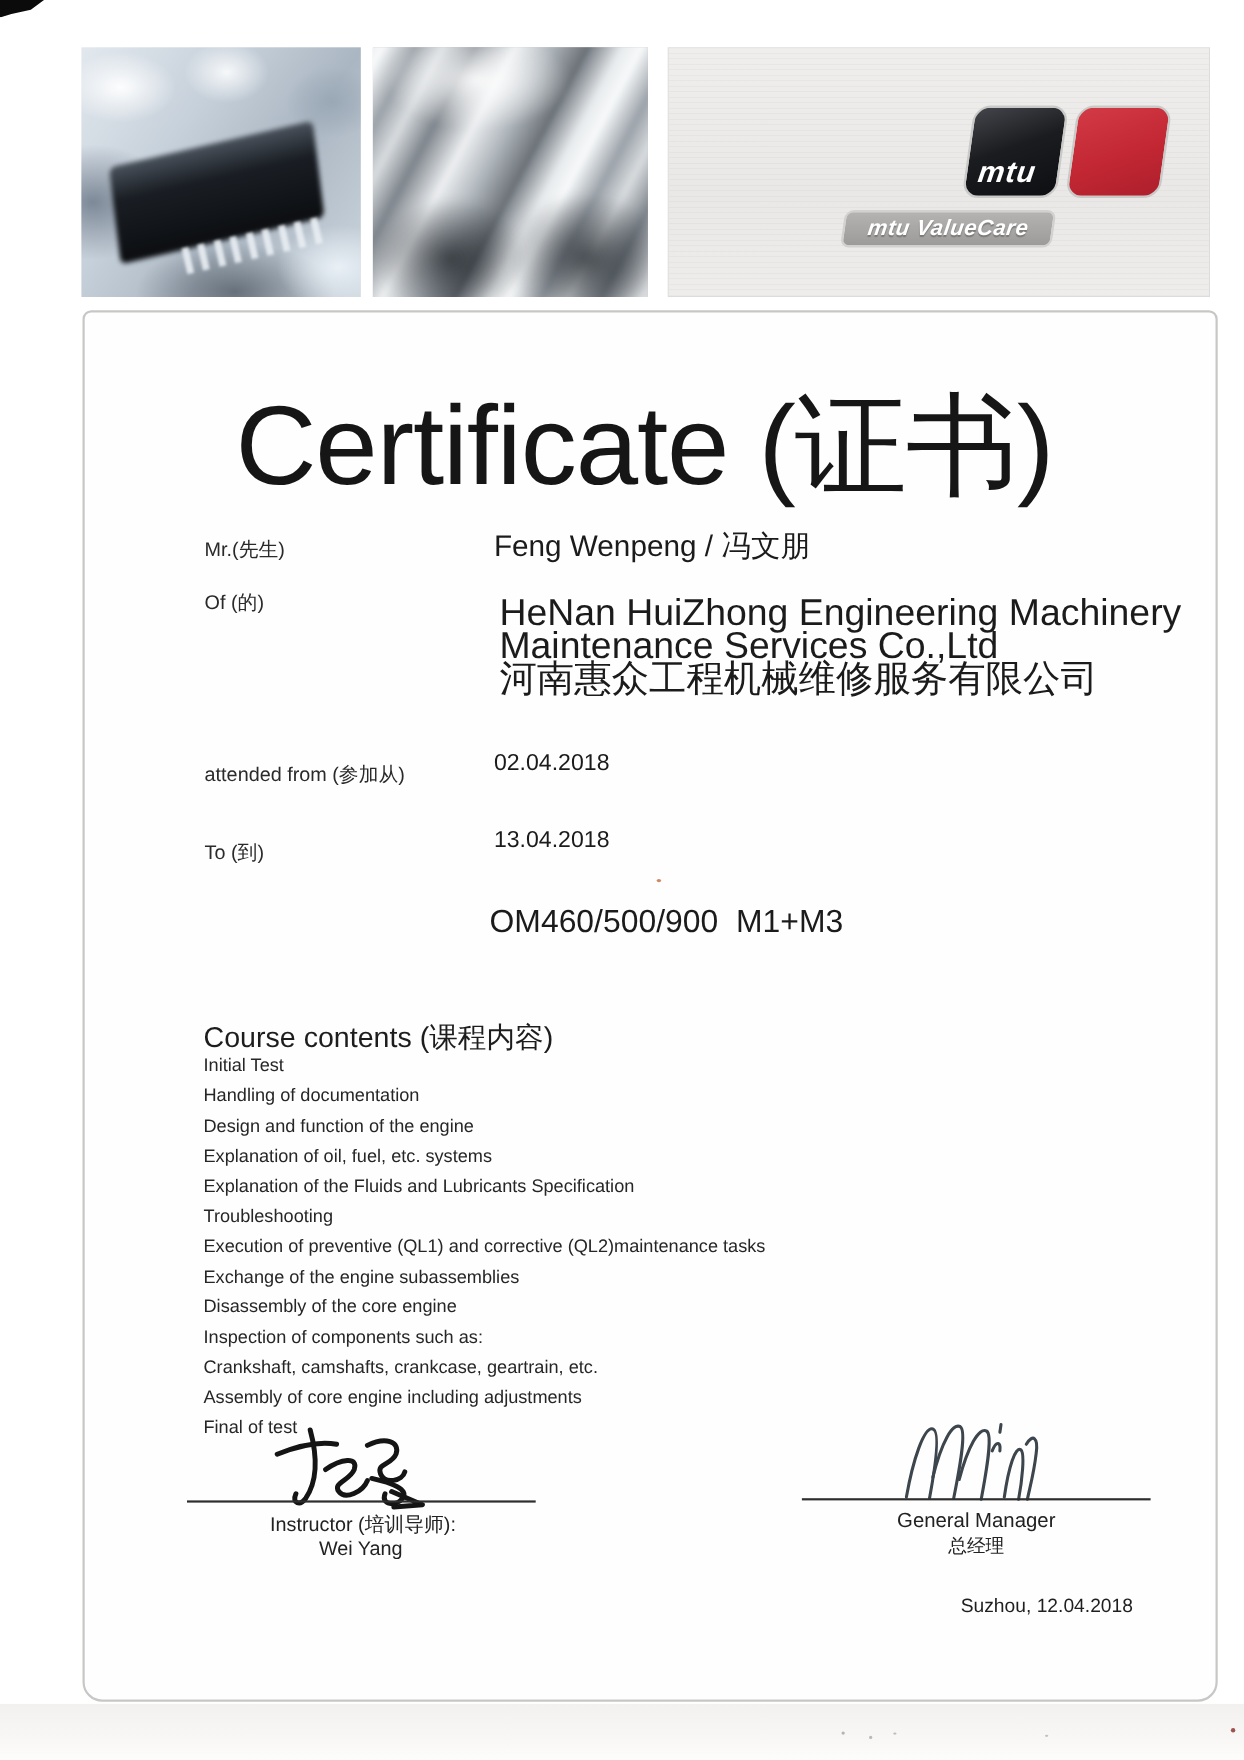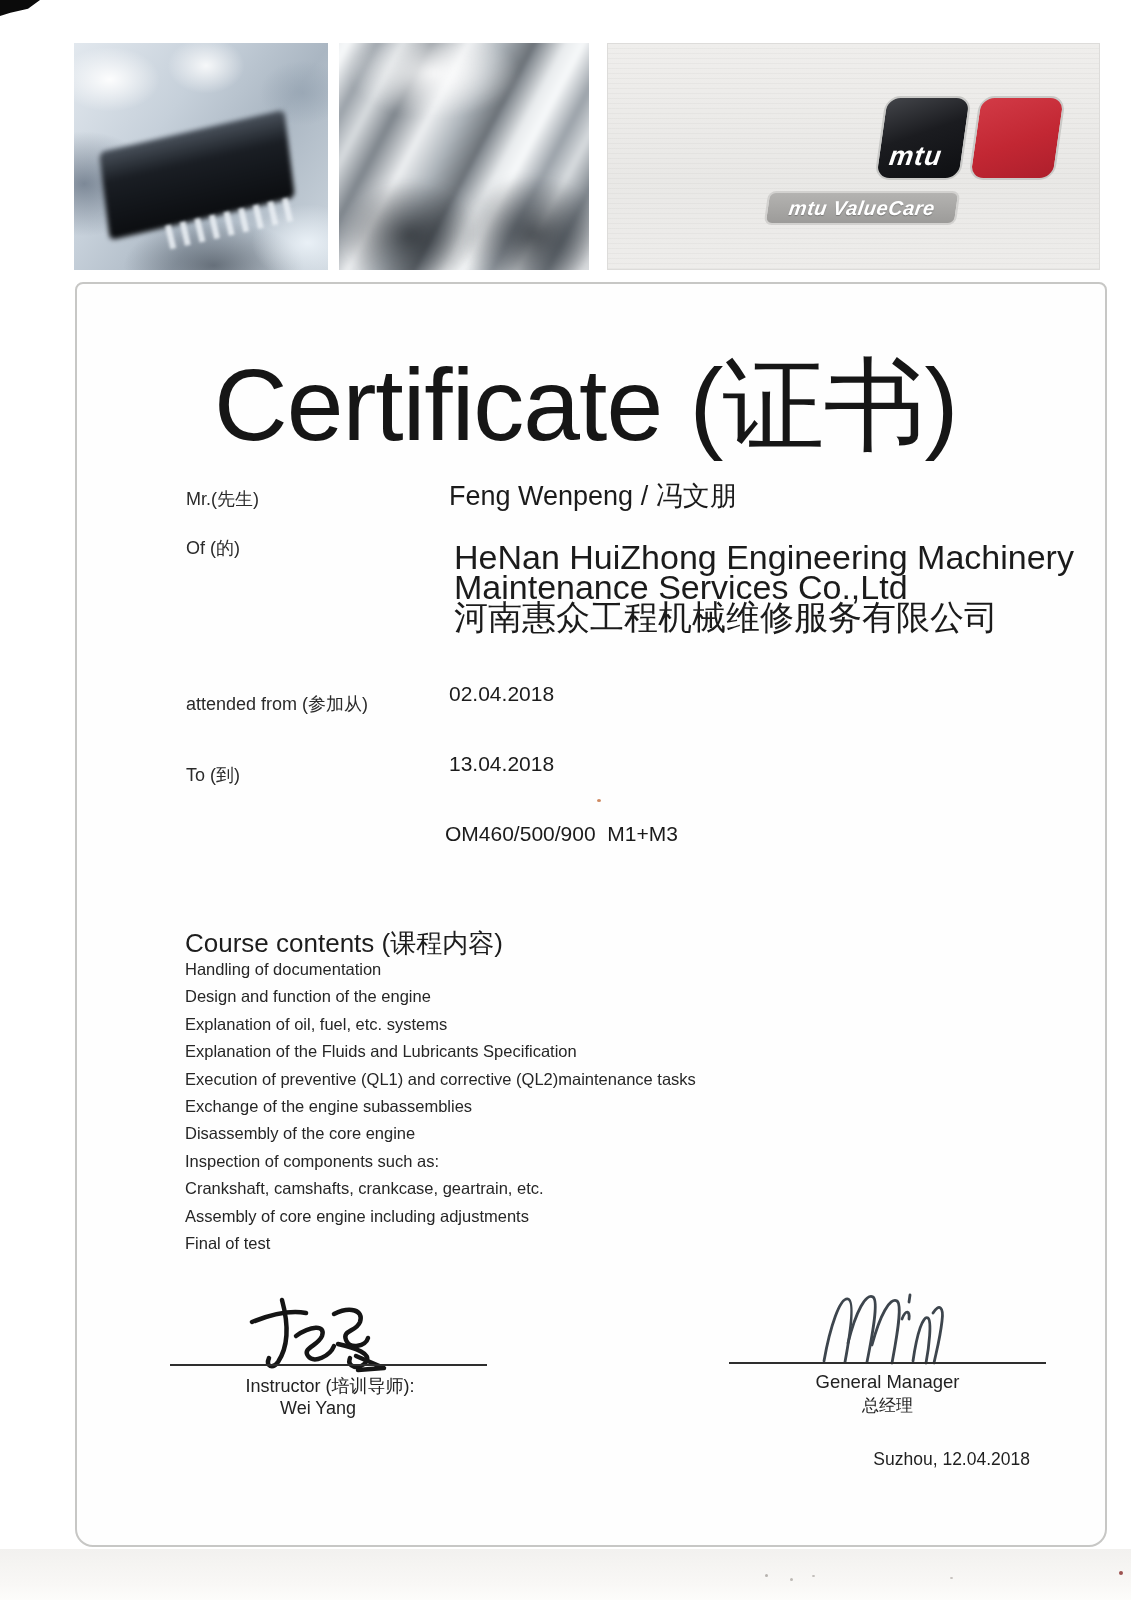--- a/index.html
+++ b/index.html
@@ -71,34 +71,34 @@
   .below-card { left:0; top:1549px; width:1131px; height:51px;
     background:linear-gradient(180deg,#f2f1ef 0%,#f9f8f6 70%,#fdfdfb 100%); }
 
   .title { left:214px; top:338px; font-size:102px; color:#161616;
     letter-spacing:-1px; white-space:nowrap; }
 
   .field-label { left:186px; font-size:18px; color:#2a2a2a; white-space:nowrap; }
   .field-value { left:449px; font-size:27px; color:#1b1b1b; white-space:pre; }
   .of-lines { left:454px; top:542px; font-size:34px; line-height:30px; color:#1b1b1b; }
   .date-value { font-size:21px; }
-  .om-value { left:445px; top:822px; font-size:21px; }
+  .om-value { left:445px; top:822px; font-size:29px; }
 
   .course-heading { left:185px; top:926px; font-size:26px; color:#1d1d1d; white-space:nowrap; }
   .course-list { left:185px; top:956px; width:600px; font-size:16.5px;
     line-height:27.4px; color:#262626; }
   .course-item { white-space:nowrap; }
 
   .sig-line { height:2px; background:#2e2e2e; }
   .sig-line-left { left:170px; top:1364px; width:317px; }
   .sig-line-right { left:729px; top:1362px; width:317px; }
   .sig-svg { pointer-events:none; }
   .sig-caption { text-align:center; white-space:nowrap; color:#222222; }
   .cap-instructor { left:170px; top:1374px; width:320px; font-size:18px; }
-  .cap-weiyang   { left:158px; top:1398px; width:320px; font-size:18px;text-align:center; }
+  .cap-weiyang   { left:168px; top:1398px; width:320px; font-size:18px;text-align:center; }
   .cap-gm        { left:729px; top:1371px; width:317px; font-size:18.5px; }
   .cap-gm-cn     { left:729px; top:1394px; width:317px; font-size:17px; }
   .place-date { left:730px; top:1449px; width:300px; text-align:right;
     font-size:17.5px; color:#1f1f1f; white-space:nowrap; }
 
   .speck { border-radius:50%; }
   .sp1 { left:765px; top:1574px; width:3px; height:3px; background:#b7b3af; }
   .sp2 { left:790px; top:1578px; width:3px; height:3px; background:#bdb9b5; }
   .sp3 { left:812px; top:1575px; width:3px; height:2px; background:#c0bcb8; }
   .sp4 { left:950px; top:1577px; width:3px; height:2px; background:#c4c0bc; }
@@ -150,24 +150,26 @@
   <div class="abs field-label" style="top:692px;">attended from (参加从)</div>
   <div class="abs field-value date-value" style="top:682px;">02.04.2018</div>
 
   <div class="abs field-label" style="top:763px;">To (到)</div>
   <div class="abs field-value date-value" style="top:752px;">13.04.2018</div>
 
   <div class="abs field-value om-value">OM460/500/900  M1+M3</div>
 
   <div class="abs course-heading">Course contents (课程内容)</div>
   <div class="abs course-list">
+    <div class="course-item">Initial Test</div>
     <div class="course-item">Handling of documentation</div>
     <div class="course-item">Design and function of the engine</div>
     <div class="course-item">Explanation of oil, fuel, etc. systems</div>
     <div class="course-item">Explanation of the Fluids and Lubricants Specification</div>
+    <div class="course-item">Troubleshooting</div>
     <div class="course-item">Execution of preventive (QL1) and corrective (QL2)maintenance tasks</div>
     <div class="course-item">Exchange of the engine subassemblies</div>
     <div class="course-item">Disassembly of the core engine</div>
     <div class="course-item">Inspection of components such as:</div>
     <div class="course-item">Crankshaft, camshafts, crankcase, geartrain, etc.</div>
     <div class="course-item">Assembly of core engine including adjustments</div>
     <div class="course-item">Final of test</div>
   </div>
 
   <svg class="abs sig-svg" style="left:238px; top:1296px;" width="170" height="78" viewBox="0 0 170 78">

